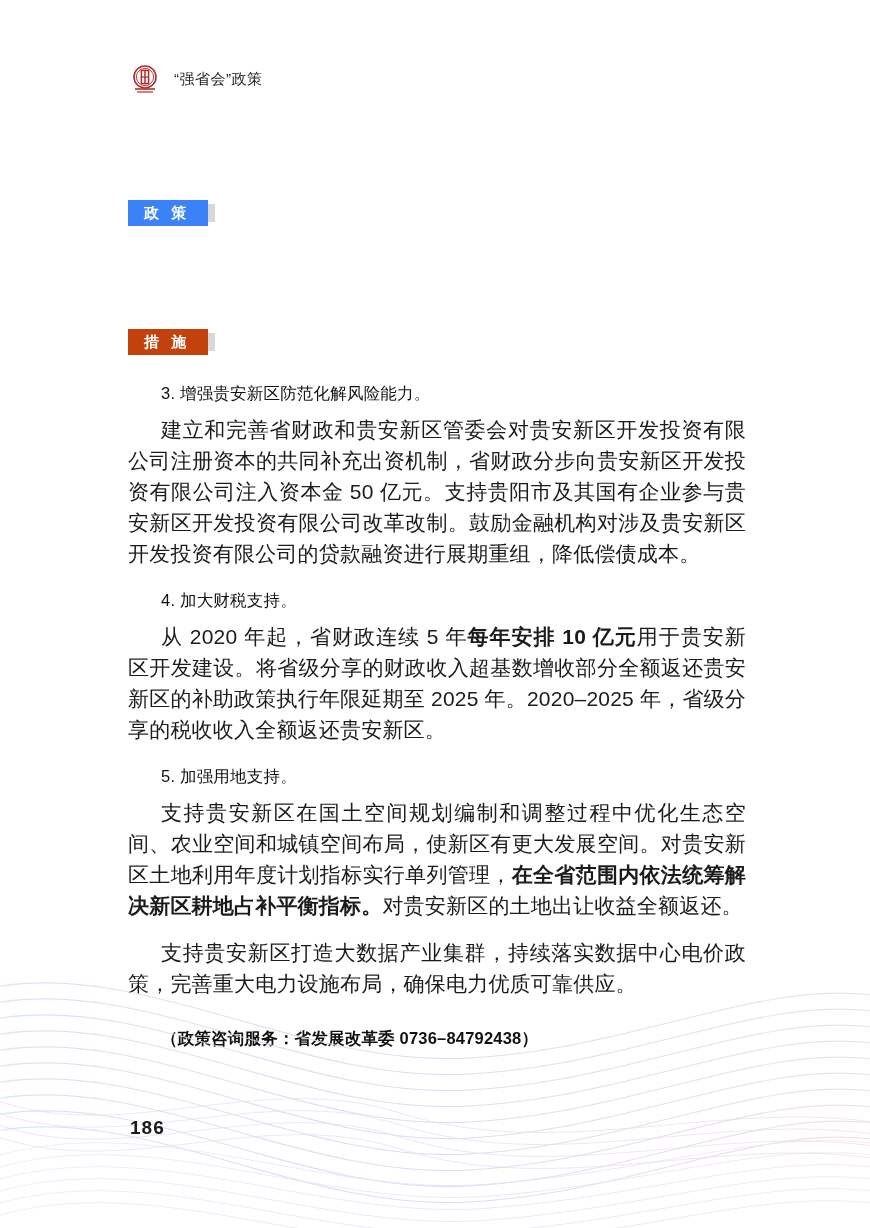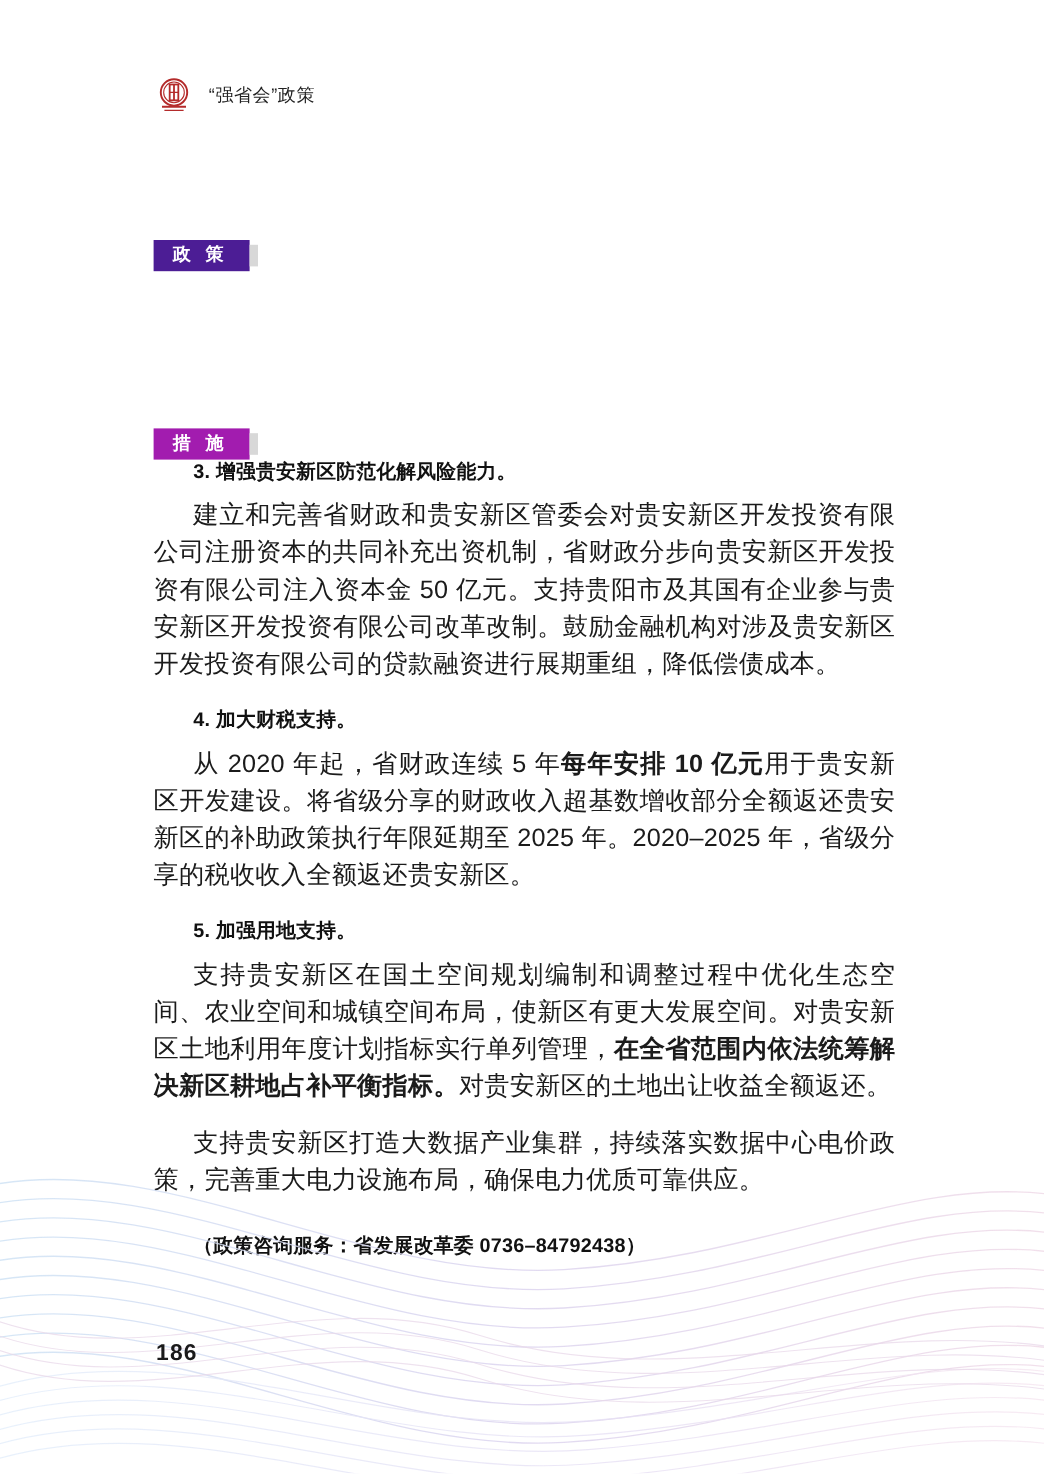--- a/index.html
+++ b/index.html
@@ -61,22 +61,22 @@
   .tag::after {
     content: "";
     position: absolute;
     right: -7px;
     top: 4px;
     bottom: 4px;
     width: 7px;
     background: #d8d8d8;
     z-index: 1;
   }
-  .tag-policy { background: #4c1d95; }
-  .tag-measure { background: #a21caf; margin-top: 28px; }
+  .tag-policy { background: #3b82f6; }
+  .tag-measure { background: #c2410c; }
 
   .tag-row {
     position: absolute;
     left: 128px;
   }
   .tag-row-policy { top: 200px; }
   .tag-row-measure { top: 329px; }
 
   
   .doc-title {
@@ -93,21 +93,21 @@
   .doc-title div { white-space: nowrap; }
 
   .body-area {
     position: absolute;
     left: 128px;
     top: 378px;
     width: 618px;
   }
   .sec-head {
     font-size: 16.5px;
-    font-weight: 700;
+    font-weight: 400;
     color: #111;
     margin: 0 0 6px 0;
     text-indent: 33px;
     line-height: 30px;
     letter-spacing: 0.2px;
   }
   .para {
     font-size: 21px;
     line-height: 31px;
     color: #1b1b1b;

